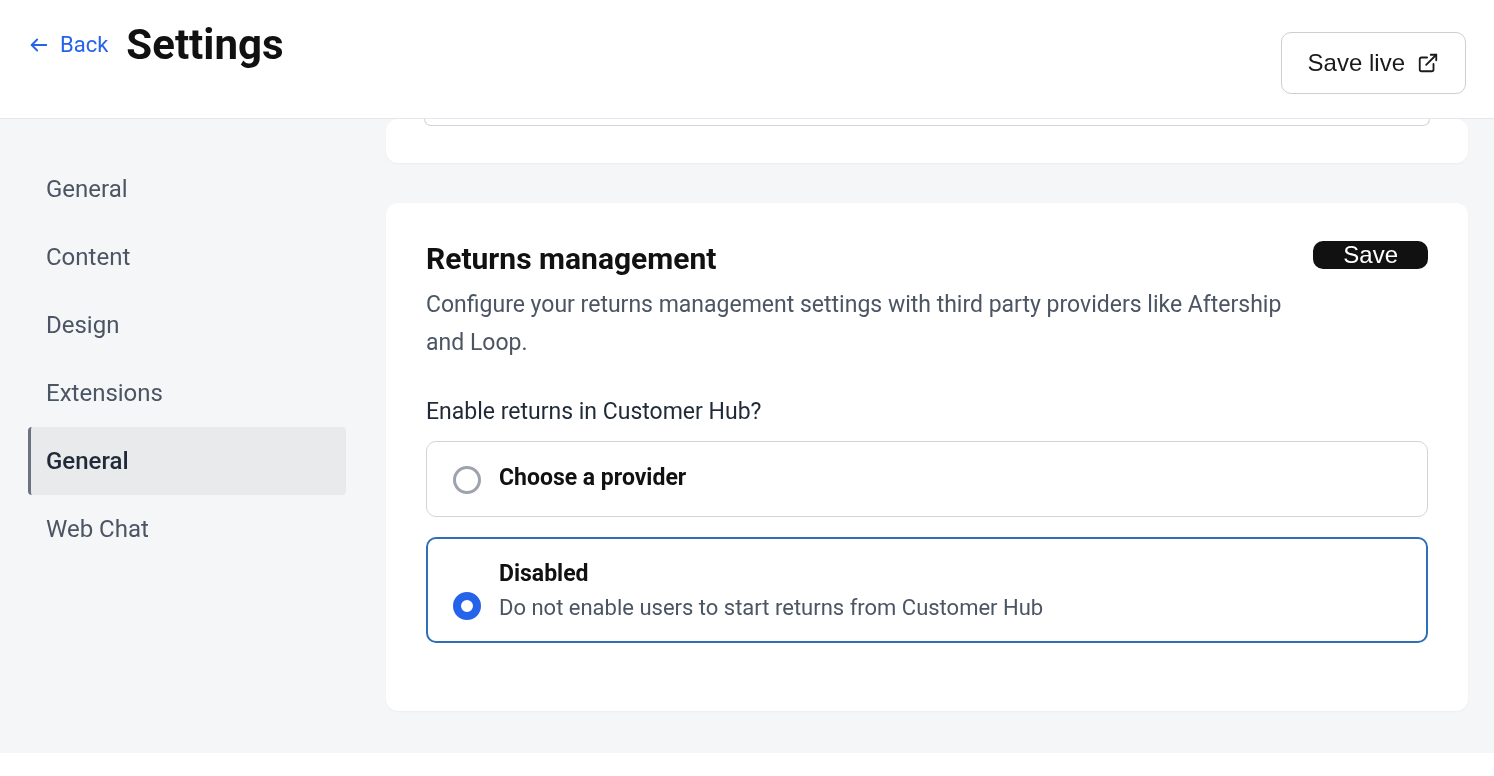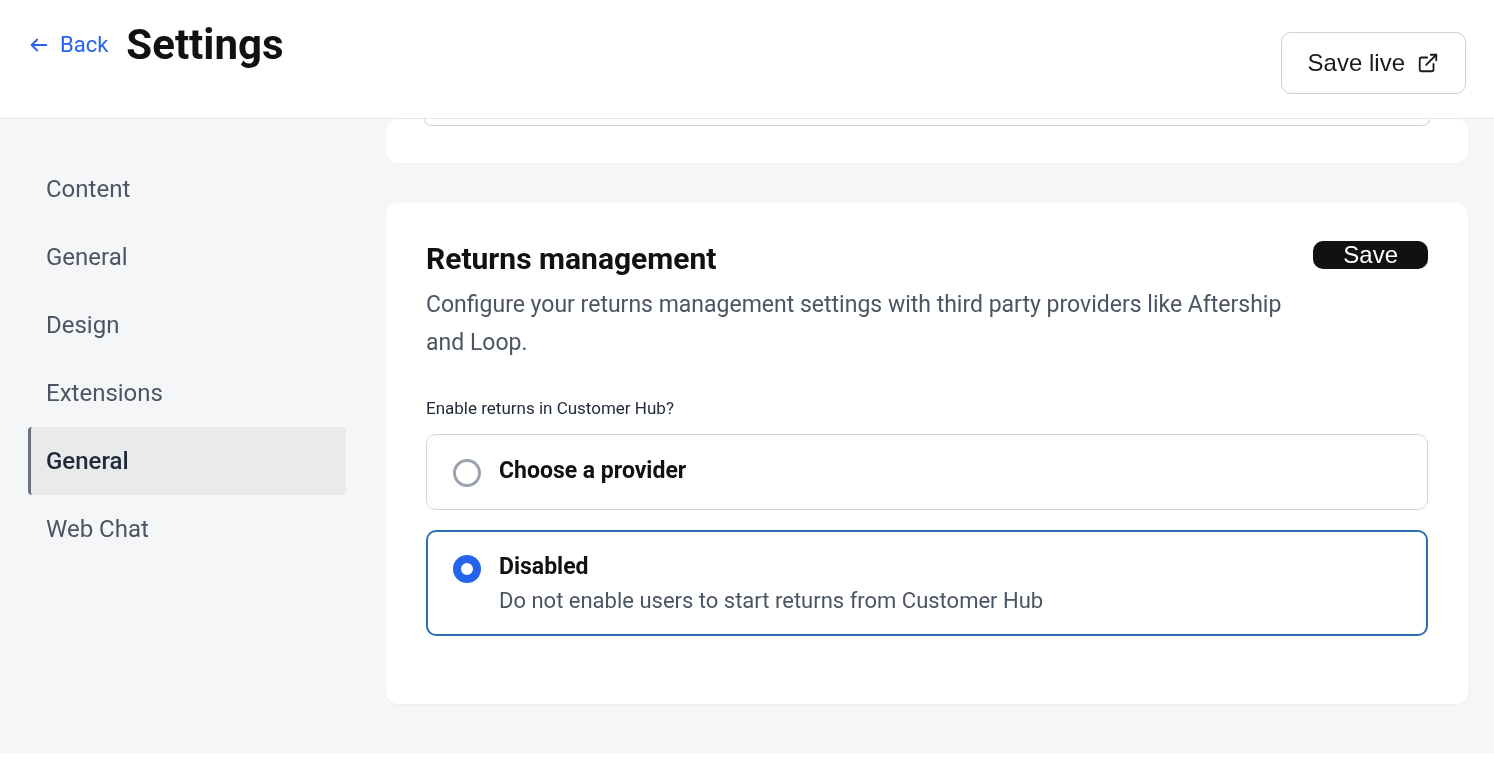--- a/index.html
+++ b/index.html
@@ -124,35 +124,36 @@
     color: #fff;
     border: none;
     border-radius: 10px;
     padding: 0 30px;
     font-size: 24px;
     font-weight: 500;
     cursor: pointer;
     flex-shrink: 0;
   }
 
-  .field-label { font-size: 17px; color: #1f2937; margin: 36px 0 16px 0; }
+  .field-label { font-size: 23px; color: #1f2937; margin: 36px 0 16px 0; }
 
   .radio-option {
     display: flex;
     align-items: flex-start;
     gap: 18px;
     border: 1px solid #d1d5db;
     border-radius: 10px;
     padding: 22px 26px;
     cursor: pointer;
     margin-bottom: 20px;
   }
   .radio-option.selected {
     border: 2px solid #2f6fb3;
     padding: 21px 25px;
+    align-items: flex-end;
   }
   .radio-circle {
     width: 28px; height: 28px;
     border-radius: 50%;
     border: 3px solid #9ca3af;
     flex-shrink: 0;
     margin-top: 2px;
     position: relative;
   }
   .radio-option.selected .radio-circle {
@@ -182,24 +183,24 @@
         <polyline points="15 3 21 3 21 9"></polyline>
         <line x1="10" y1="14" x2="21" y2="3"></line>
       </svg>
   </button>
 </div>
 
 <div class="body">
 
   <nav class="sidebar">
     <div class="sidebar-item">
+      <span>General</span>
+    </div>
+    <div class="sidebar-item">
       <span>Content</span>
-    </div>
-    <div class="sidebar-item">
-      <span>General</span>
     </div>
     <div class="sidebar-item">
       <span>Design</span>
     </div>
     <div class="sidebar-item">
       <span>Extensions</span>
     </div>
     <div class="sidebar-item active">
       <span>General</span>
     </div>

